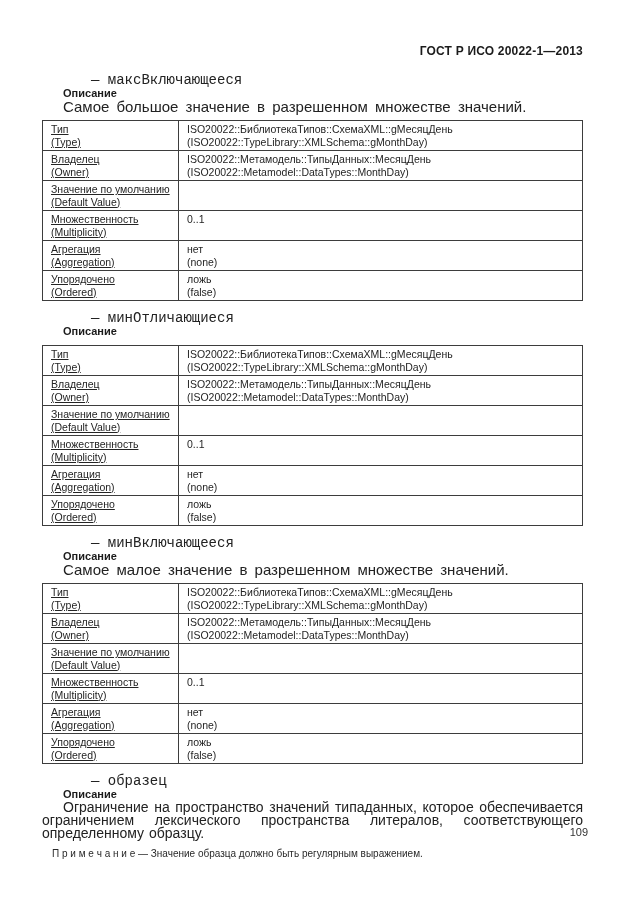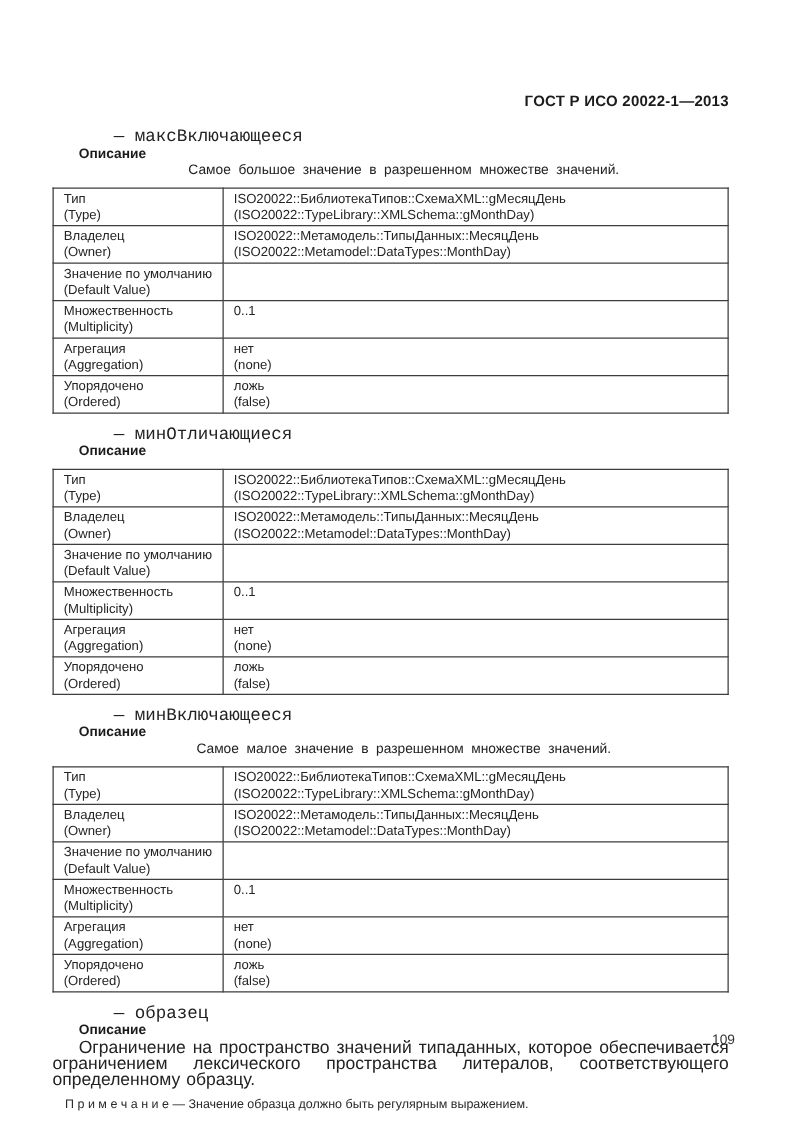--- a/index.html
+++ b/index.html
@@ -8,21 +8,21 @@
     position: relative;
     width: 630px;
     height: 913px;
     margin: 0 auto;
     background: #ffffff;
     font-family: "Liberation Sans", sans-serif;
     color: #222222;
     overflow: hidden;
   }
   .content {
-    padding: 74px 47px 0 42px;
+    padding: 44px 47px 0 42px;
   }
   .doc-header {
     text-align: right;
     font-weight: bold;
     font-size: 12px;
     letter-spacing: 0.2px;
     color: #1b1b1b;
   }
   .section { margin: 0; }
   .term-line {
@@ -36,42 +36,41 @@
   .first-sec { margin-top: 16px; }
   .desc-label {
     margin-left: 21px;
     font-size: 11px;
     font-weight: bold;
     line-height: 13px;
     color: #1b1b1b;
   }
   .desc-text {
     margin-left: 21px;
-    font-size: 11px;
+    font-size: 15px;
     line-height: 13px;
     word-spacing: 3px;
-    text-align: center;
   }
   table.props {
     width: 100%;
     border-collapse: collapse;
     margin-top: 7px;
     table-layout: fixed;
   }
   table.props td {
     border: 1px solid #3d3d3d;
     vertical-align: top;
     font-size: 10.5px;
     line-height: 12.5px;
     padding: 2px 6px 2px 8px;
     color: #242424;
     overflow: hidden;
     white-space: nowrap;
   }
-  table.props td.c1 { width: 136px; }
+  table.props td.c1 { width: 136px; text-decoration: underline; }
   .cell-line { min-height: 12.5px; }
   .pattern-text {
     margin-top: 0;
     font-size: 14px;
     line-height: 13px;
     text-align: justify;
     text-indent: 21px;
     word-spacing: 1px;
   }
   .note-text {

